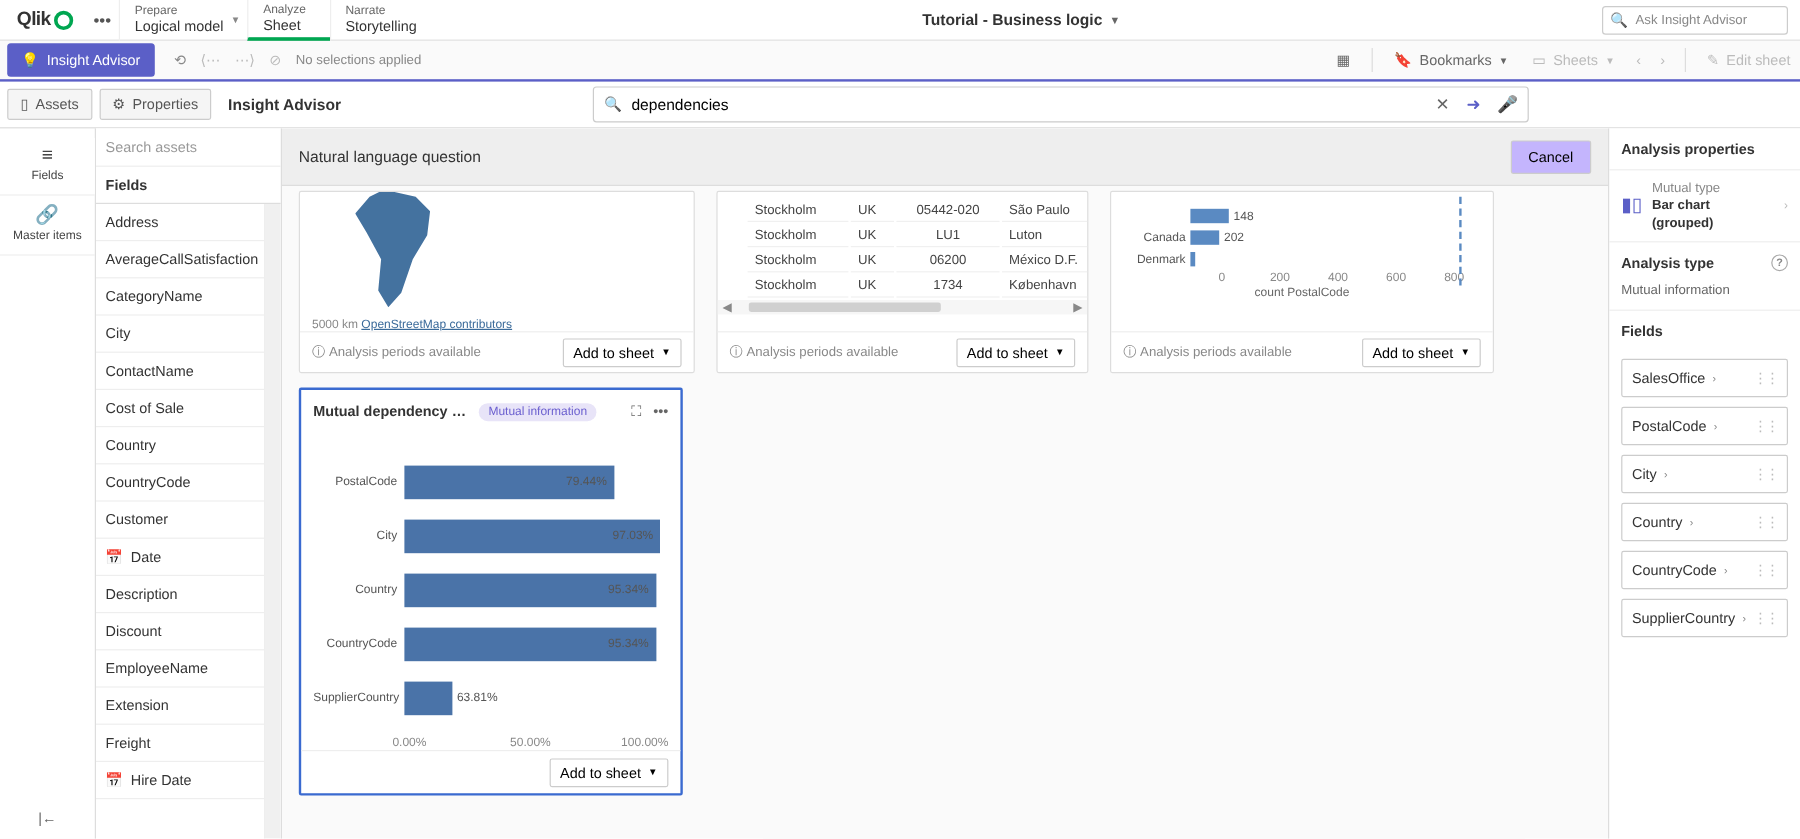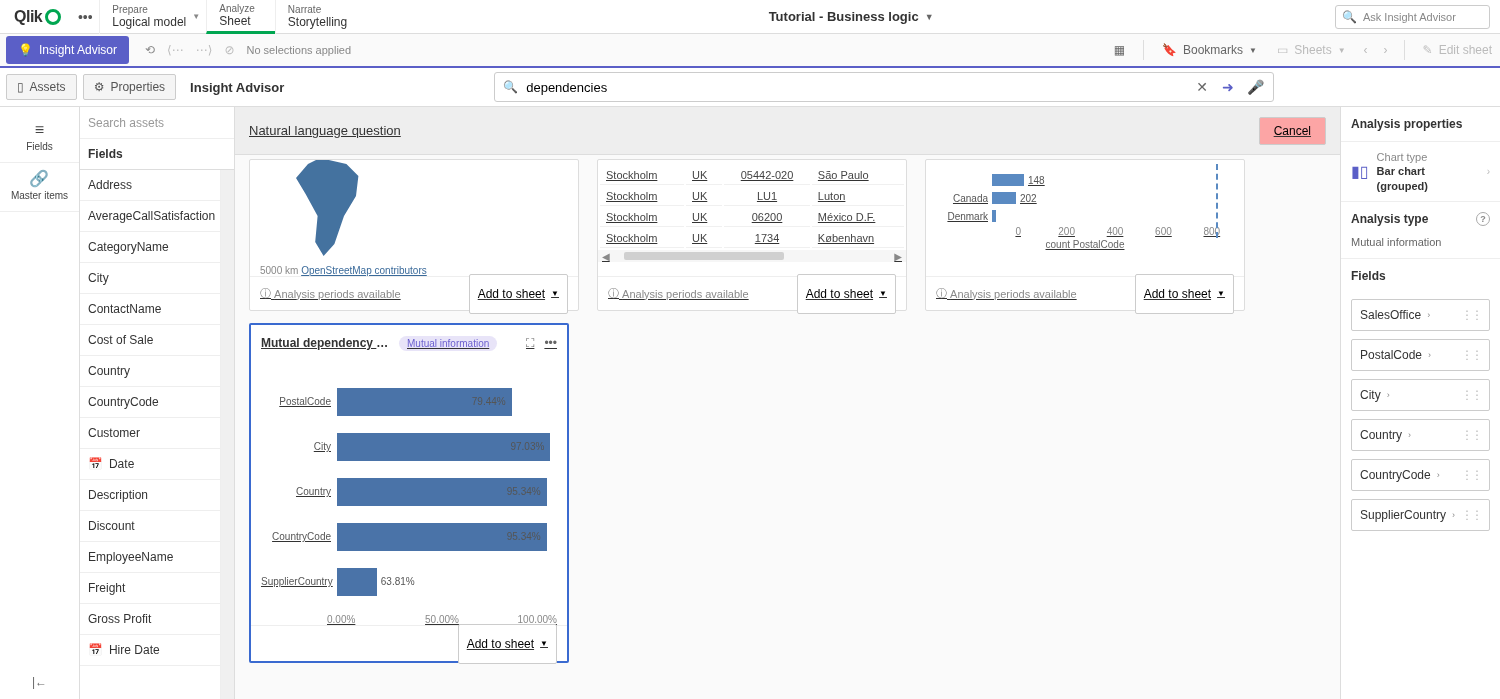--- a/index.html
+++ b/index.html
@@ -49,38 +49,38 @@
 
 
 .fields-panel { width: 155px; border-right:1px solid #ddd; display:flex; flex-direction:column; background:#fff; overflow:hidden; }
 .search-assets { height:32px; border-bottom:1px solid #eee; padding:0 8px; display:flex; align-items:center; color:#999; font-size:12px; }
 .fields-head { font-weight:600; font-size:12px; padding:8px 8px; border-bottom:1px solid #ddd; }
 .field-list { flex:1; overflow-y:auto; }
 .field-row { height:31px; display:flex; align-items:center; padding:0 8px; font-size:12px; border-bottom:1px solid #eee; color:#333; cursor:pointer; gap:6px; }
 .scroll-track { width: 14px; background:#f0f0f0; border-left:1px solid #eee;}
 
 
-.canvas { flex:1; overflow:hidden; display:flex; flex-direction:column; background:#fafafa;text-decoration:underline; }
+.canvas { flex:1; overflow:hidden; display:flex; flex-direction:column; background:#fafafa; }
 .nlq-bar { height:48px; background:#eee; border-bottom:1px solid #ddd; display:flex; align-items:center; padding:0 14px; color:#333; font-weight:500; font-size:13px; }
-.cancel-btn { margin-left:auto; height:28px; border:1px solid #ccc; background:#fca5a5; padding:0 14px; border-radius:2px; font-size:12px; }
+.cancel-btn { margin-left:auto; height:28px; border:1px solid #ccc; background:#c4b5fd; padding:0 14px; border-radius:2px; font-size:12px; }
 .cards-row { display:flex; gap:18px; padding: 4px 14px 0 14px; }
 .card { background:#fff; border:1px solid #ddd; border-radius:2px; flex:1; min-width:0; }
 .card-body { height: 116px; padding:4px 8px; position:relative; overflow:hidden; }
 .card-foot { height:34px; border-top:1px solid #eee; display:flex; align-items:center; padding:0 10px; font-size:11px; color:#888; }
-.add-btn { margin-left:auto; border:1px solid #ccc; height:40px; background:#fff; padding:0 8px; border-radius:2px; display:flex; align-items:center; gap:6px; font-size:12px; }
+.add-btn { margin-left:auto; border:1px solid #ccc; height:24px; background:#fff; padding:0 8px; border-radius:2px; display:flex; align-items:center; gap:6px; font-size:12px; }
 
 
 .map-shape { width:100%; height:88px; background: linear-gradient(180deg,#fff,#fff); position:relative; }
 .samer { position:absolute; left:14px; top:-8px; width:120px; height:100px; background:#3a6a9a; clip-path: polygon(40% 2%, 62% 8%, 72% 20%, 70% 40%, 60% 60%, 52% 88%, 43% 100%, 36% 86%, 38% 60%, 28% 38%, 20% 22%, 30% 8%); opacity:0.95; }
 .map-attrib { position:absolute; bottom:0; left:10px; font-size:10px; color:#555; }
 .map-attrib .km { color:#888; }
 .map-attrib .osm { color:#3a6a9a; text-decoration:underline; }
 
 
-.tbl { font-size:11px; width:100%; }
+.tbl { font-size:11px; width:100%;margin-left:23px; }
 .tbl td { padding:3px 6px; border-bottom:1px solid #f0f0f0; white-space:nowrap; color:#444; }
 .tbl td.r { text-align:center; }
 .hscroll { height:12px; background:#f6f6f6; display:flex; align-items:center; }
 .hscroll .thumb { height:8px; width:160px; background:#d0d0d0; border-radius:2px; margin-left:10px; }
 .hscroll .arrow-l, .hscroll .arrow-r { font-size:10px; color:#888; padding:0 4px; }
 
 
 .mini-bars { padding:4px 2px 0; }
 .mb-row { display:flex; align-items:flex-end; height:18px; font-size:10px; color:#555; }
 .mb-row .lab { width:56px; text-align:right; padding-right:4px; }
@@ -271,24 +271,24 @@
         <div class="field-row">
             <span>Description</span>
           </div>
         <div class="field-row">
             <span>Discount</span>
           </div>
         <div class="field-row">
             <span>EmployeeName</span>
           </div>
         <div class="field-row">
+            <span>Extension</span>
+          </div>
+        <div class="field-row">
             <span>Freight</span>
-          </div>
-        <div class="field-row">
-            <span>Gross Profit</span>
           </div>
         <div class="field-row">
             <span>📅</span>
             <span>Hire Date</span>
           </div>
       </div>
       <div class="scroll-track"></div>
     </div>
   </div>
 
@@ -466,21 +466,21 @@
         </div>
       </div>
     </div>
   </div>
 
   <div class="props">
     <div class="props-head">Analysis properties</div>
     <div class="chart-type">
       <span class="cticon">▮▯</span>
       <div class="ctlabels">
-        <div style="color:#888">Chart type</div>
+        <div style="color:#888">Mutual type</div>
         <div style="font-weight:600">Bar chart (grouped)</div>
       </div>
       <span style="margin-left:auto;color:#bbb;font-size:10px">›</span>
     </div>
     <div class="sec-head">
       <span>Analysis type</span>
       <span class="q">?</span>
     </div>
     <div class="sub-text">Mutual information</div>
     <div class="sec-head">

